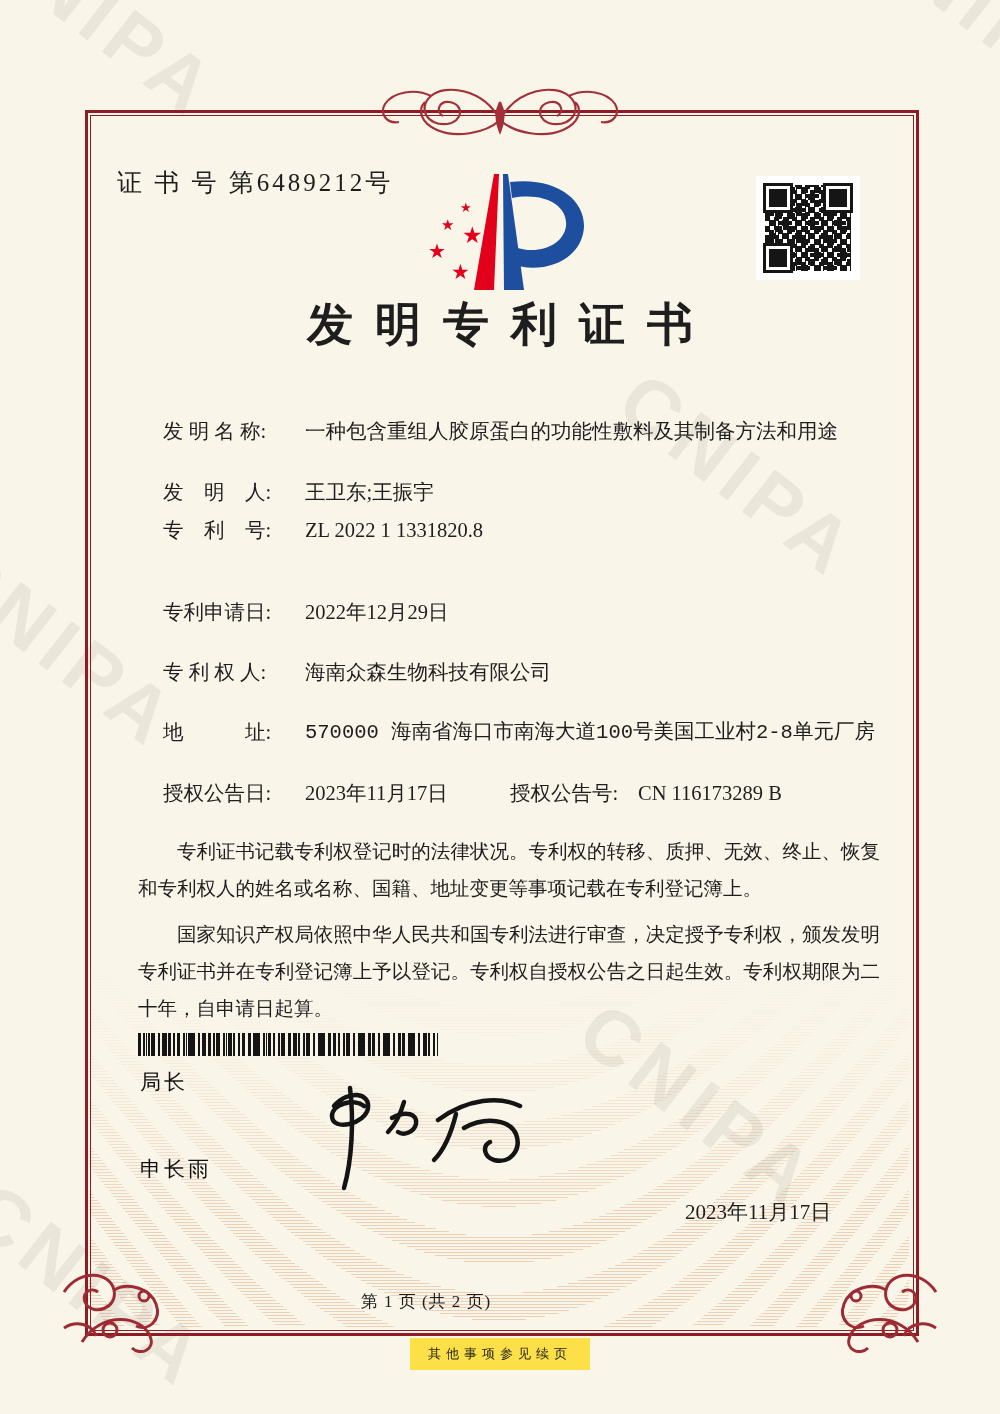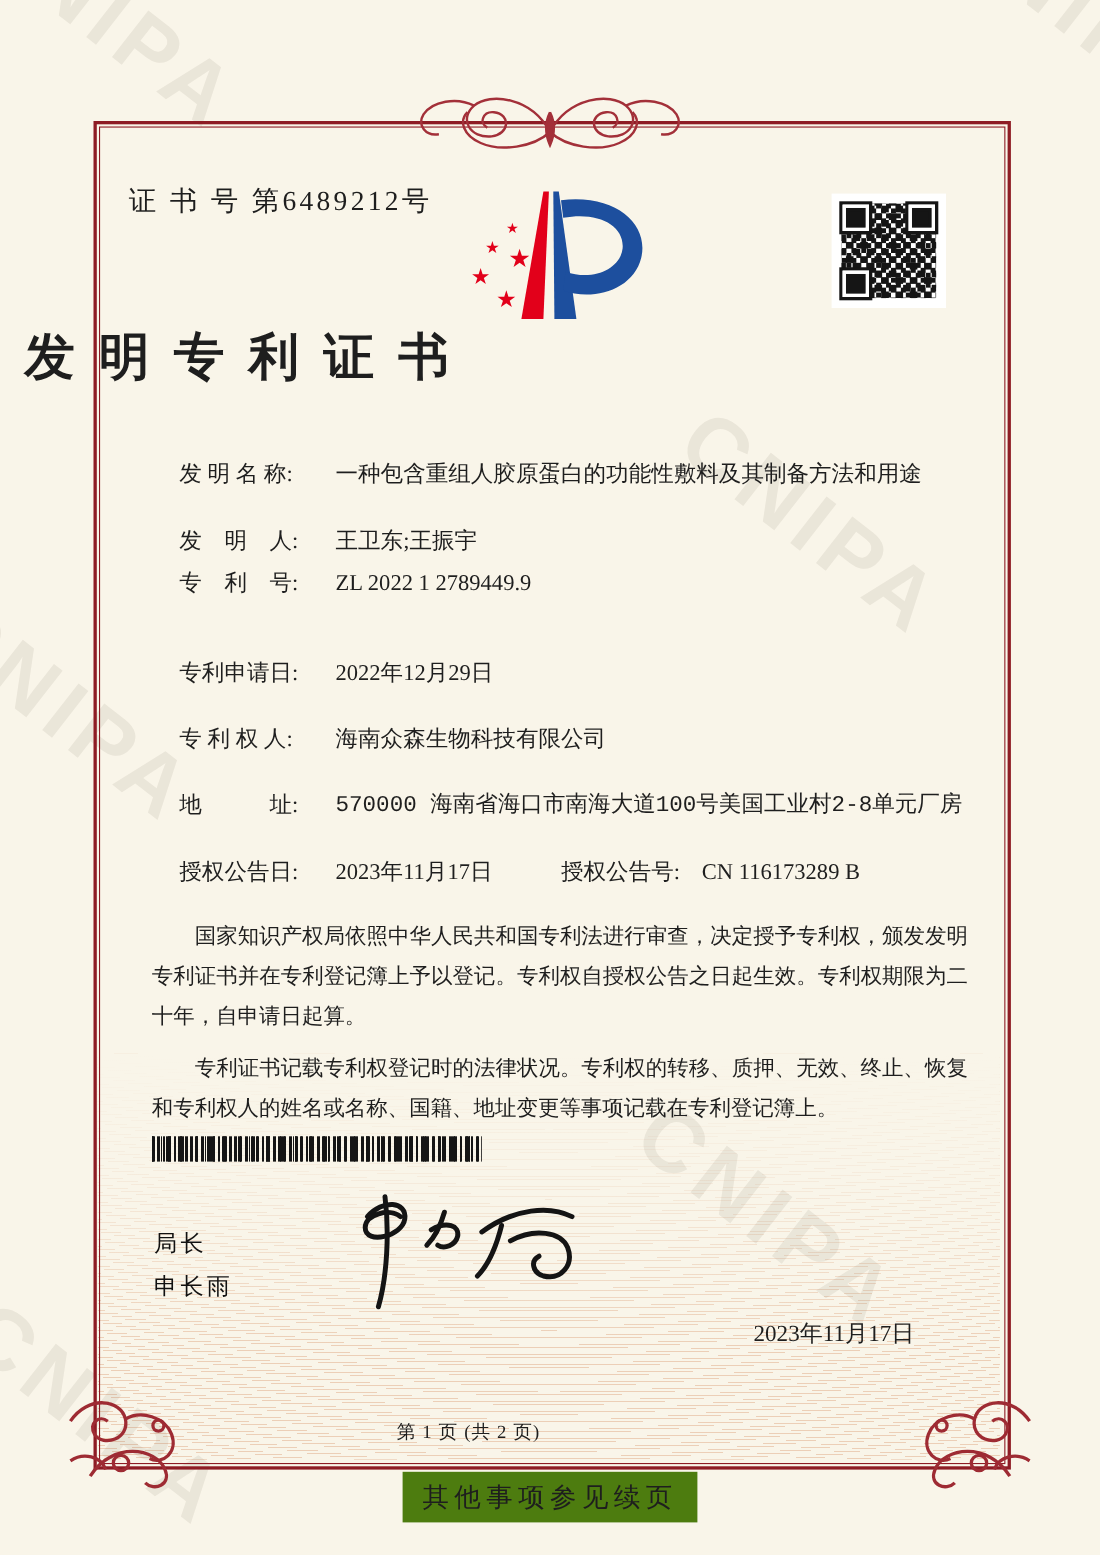--- a/index.html
+++ b/index.html
@@ -56,21 +56,21 @@
   .qr-finder{
     position:absolute; width:12px; height:12px; background:#151515;
     border:3px solid #151515; outline:3px solid #fff; outline-offset:-0px;
     box-shadow:0 0 0 3px #fff, 0 0 0 6px #151515;
   }
   .qr-finder.tl{left:4px; top:4px;}
   .qr-finder.tr{right:4px; top:4px;}
   .qr-finder.bl{left:4px; bottom:4px;}
   .title{
     position:absolute; left:0; top:294px; width:1000px; margin:0;
-    text-align:left; font-size:46px; font-weight:700;
+    text-align:center; font-size:46px; font-weight:700;
     letter-spacing:22px; padding-left:22px; box-sizing:border-box;
   }
   
   .row{
     position:absolute; left:140px; width:760px; display:flex;
     font-size:20.5px; line-height:1.45;margin-left:23px;
   }
   .fl{flex:none; width:142px; white-space:pre;}
   .fv{flex:1;}
   .fv.addr{max-width:596px;font-family:Liberation Mono, monospace;}
@@ -88,28 +88,28 @@
     background:
       repeating-linear-gradient(90deg,#151515 0 2px,transparent 2px 5px),
       repeating-linear-gradient(90deg,#151515 0 1px,transparent 1px 8px),
       repeating-linear-gradient(90deg,#151515 0 3px,transparent 3px 13px);
   }
   
   .signer{
     position:absolute; left:140px; font-family:"Liberation Sans","DejaVu Sans",sans-serif;
     font-size:21px; letter-spacing:3px; color:#111;
   }
-  .signer.role{top:1116px;}
+  .signer.role{top:1068px;}
   .signer.name{top:1155px;}
   .sig-svg{position:absolute; left:288px; top:1080px;}
   .issue-date{position:absolute; left:685px; top:1198px; font-size:21px;}
   .page-num{position:absolute; left:0; top:1290px; width:852px; text-align:center; font-size:17px; letter-spacing:1px;}
   .footer-note{
     position:absolute; left:50%; top:1338px; transform:translateX(-50%);
-    background:#4d7c0f; padding:7px 18px; font-size:24px; letter-spacing:5px;
+    background:#fde047; padding:7px 18px; font-size:13px; letter-spacing:5px;
   }
 </style>
 </head>
 <body>
 
 <div class="page">
 
   <div class="waves"></div>
 
   <div class="wm" style="left:-40px;top:-30px">CNIPA</div>
@@ -184,21 +184,21 @@
   <div class="row" style="top:417px">
     <span class="fl">发 明 名 称: </span>
     <span class="fv">一种包含重组人胶原蛋白的功能性敷料及其制备方法和用途</span>
   </div>
   <div class="row" style="top:478px">
     <span class="fl">发　明　人: </span>
     <span class="fv">王卫东;王振宇</span>
   </div>
   <div class="row" style="top:516px">
     <span class="fl">专　利　号: </span>
-    <span class="fv">ZL 2022 1 2789449.9</span>
+    <span class="fv">ZL 2022 1 1331820.8</span>
   </div>
   <div class="row" style="top:598px">
     <span class="fl">专利申请日: </span>
     <span class="fv">2022年12月29日</span>
   </div>
   <div class="row" style="top:658px">
     <span class="fl">专 利 权 人: </span>
     <span class="fv">海南众森生物科技有限公司</span>
   </div>
   <div class="row" style="top:718px">
@@ -208,22 +208,22 @@
   <div class="row" style="top:779px">
     <span class="fl">授权公告日: </span>
     <span class="fv">2023年11月17日</span>
     <span class="pair2">
       <span class="fl">授权公告号: </span>
       <span class="fv">CN 116173289 B</span>
     </span>
   </div>
 
   <div class="paras">
+    <p>专利证书记载专利权登记时的法律状况。专利权的转移、质押、无效、终止、恢复和专利权人的姓名或名称、国籍、地址变更等事项记载在专利登记簿上。</p>
     <p>国家知识产权局依照中华人民共和国专利法进行审查，决定授予专利权，颁发发明专利证书并在专利登记簿上予以登记。专利权自授权公告之日起生效。专利权期限为二十年，自申请日起算。</p>
-    <p>专利证书记载专利权登记时的法律状况。专利权的转移、质押、无效、终止、恢复和专利权人的姓名或名称、国籍、地址变更等事项记载在专利登记簿上。</p>
   </div>
 
   <div class="barcode"></div>
 
   <div class="signer role">局长</div>
   <div class="signer name">申长雨</div>
   <svg class="sig-svg" width="240" height="115" viewBox="0 0 240 115">
     <g stroke="#141414" fill="none" stroke-width="4.5" stroke-linecap="round">
       <path d="M46,26 C60,10 82,12 80,28 C78,44 44,52 44,36 C44,24 66,18 76,26"></path>
       <path d="M62,8 C66,40 64,80 56,108"></path>

